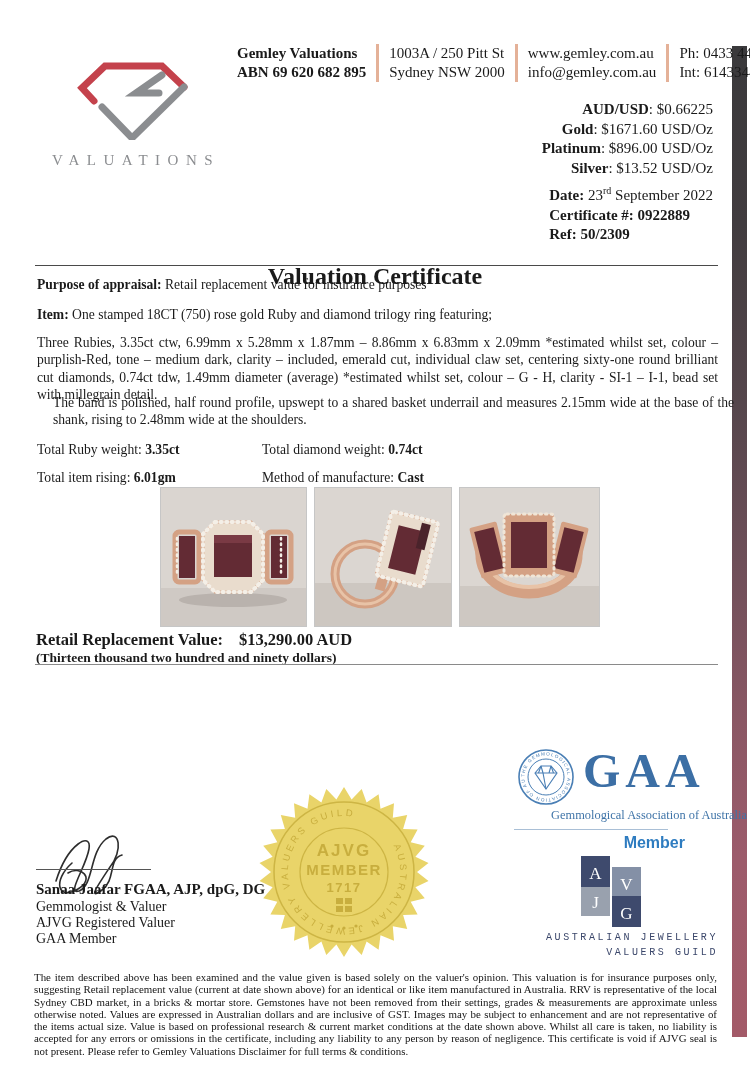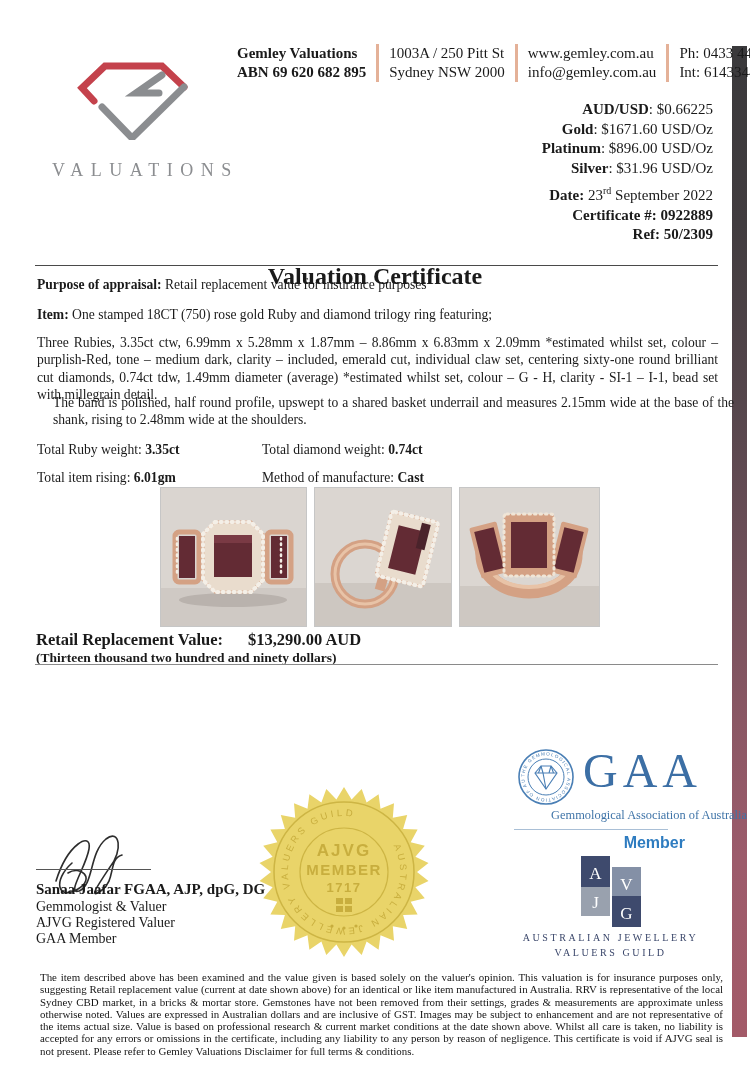--- a/index.html
+++ b/index.html
@@ -9,57 +9,57 @@
   .edge-bar{position:absolute;top:46px;right:3px;width:15px;height:991px;
     background:linear-gradient(to bottom,#3a393b 0%,#413c3f 18%,#55464c 36%,#6e4f59 52%,#8a5764 68%,#9c5b6b 82%,#a35a68 100%);}
   
   .contact-row{position:absolute;left:237px;top:44px;display:flex;align-items:stretch;font-size:15px;line-height:19px;}
   .contact-col{white-space:nowrap;}
   .contact-col.bold{font-weight:bold;}
   .vsep{width:3px;background:#e4b198;margin:0 10px;}
   
   .logo{position:absolute;left:46px;top:48px;width:170px;text-align:center;}
   .logo-name{font-size:37px;font-weight:bold;color:#c4424c;letter-spacing:1px;line-height:38px;}
-  .logo-sub{font-size:18px;color:#8b8d90;letter-spacing:7.5px;margin-top:20px;margin-left:6px;}
+  .logo-sub{font-size:15px;color:#8b8d90;letter-spacing:7.5px;margin-top:12px;margin-left:6px;}
   
   .rates{position:absolute;right:37px;top:100px;text-align:right;font-size:15px;line-height:19.5px;}
-  .certinfo{position:absolute;right:37px;top:181px;text-align:right;font-size:15px;line-height:19.5px;}
+  .certinfo{position:absolute;right:37px;top:181px;font-size:15px;line-height:19.5px;}
   .certinfo .b{font-weight:bold;}
   sup{font-size:10px;}
   
   .title{position:absolute;left:0;top:235px;width:750px;text-align:center;font-size:24px;font-weight:bold;margin-top:28px;}
   .title-rule{position:absolute;left:35px;top:265px;width:683px;border-top:1.6px solid #4a4a4a;}
   
   .bodyline{position:absolute;left:37px;font-size:13.6px;line-height:17.4px;}
   .para{position:absolute;left:37px;width:681px;font-size:13.6px;line-height:17.4px;text-align:justify;}
   .b{font-weight:bold;}
   
   .w-col2{position:absolute;left:262px;}
   
   .photos{position:absolute;left:160px;top:487px;display:flex;gap:7px;}
   .photo{border:1px solid #c6c6c6;background:#dad5d0;}
   
   .retail1{position:absolute;left:36px;top:630px;font-size:16.5px;font-weight:bold;}
-  .retail1 .amt{margin-left:25px;text-align:center;}
+  .retail1 .amt{margin-left:16px;text-align:center;}
   .retail2{position:absolute;left:36px;top:650px;font-size:13.5px;font-weight:bold;}
   .retail-rule{position:absolute;left:35px;top:664px;width:683px;border-top:1.4px solid #8a8a8a;}
   
-  .gaa-acronym{position:absolute;left:583px;top:747px;font-size:48px;color:#3c6fa5;letter-spacing:5px;line-height:48px;}
+  .gaa-acronym{position:absolute;left:583px;top:747px;font-size:48px;color:#3c6fa5;letter-spacing:5px;line-height:48px;font-weight:bold;}
   .gaa-name{position:absolute;left:504px;top:808px;width:200px;text-align:center;font-size:12.4px;color:#3f74a8;margin-left:45px;}
   .gaa-rule{position:absolute;left:514px;top:829px;width:154px;border-top:1px solid #a9bfd6;}
   .member{position:absolute;left:505px;top:834px;width:180px;text-align:right;
           font-family:"Liberation Sans", sans-serif;font-size:16px;font-weight:bold;color:#2e7cc0;}
-  .guild{position:absolute;left:503px;top:930px;width:215px;text-align:center;
-         font-family:Liberation Serif, serif;font-size:10px;letter-spacing:2.6px;color:#3a466a;line-height:15px;}
+  .guild{position:absolute;left:503px;top:930px;width:215px;text-align:right;
+         font-family:Liberation Mono, monospace;font-size:10px;letter-spacing:2.6px;color:#3a466a;line-height:15px;}
   
   .sig-line{position:absolute;left:36px;top:869px;width:115px;border-top:1.2px solid #555;}
   .sig-name{position:absolute;left:36px;top:881px;font-size:15px;font-weight:bold;}
   .sig-rows{position:absolute;left:36px;top:899px;font-size:14px;line-height:16px;}
   
-  .disclaimer{position:absolute;left:40px;top:971px;width:683px;font-size:10.9px;line-height:12.3px;text-align:justify;color:#141414;}
+  .disclaimer{position:absolute;left:34px;top:971px;width:683px;font-size:10.9px;line-height:12.3px;text-align:justify;color:#141414;}
   svg{display:block;}
 </style>
 </head>
 <body>
 
 <div class="page">
 
   <div class="edge-bar"></div>
 
   <div class="logo">
@@ -90,21 +90,21 @@
     <div class="contact-col">
       <div>Ph: 0433 444 505</div>
       <div>Int: 61433444505</div>
     </div>
   </div>
 
   <div class="rates">
     <div><span class="b">AUD/USD</span><span>: $0.66225</span></div>
     <div><span class="b">Gold</span><span>: $1671.60 USD/Oz</span></div>
     <div><span class="b">Platinum</span><span>: $896.00 USD/Oz</span></div>
-    <div><span class="b">Silver</span><span>: $31.96 USD/Oz</span></div>
+    <div><span class="b">Silver</span><span>: $13.52 USD/Oz</span></div>
   </div>
 
   <div class="certinfo">
     <div><span class="b">Date:</span><span> 23</span><sup>rd</sup><span> September 2022</span></div>
     <div><span class="b">Certificate #:</span><span class="b"> 0922889</span></div>
     <div><span class="b">Ref:</span><span class="b"> 50/2309</span></div>
   </div>
 
   <div class="title">Valuation Certificate</div>
   <div class="title-rule"></div>

